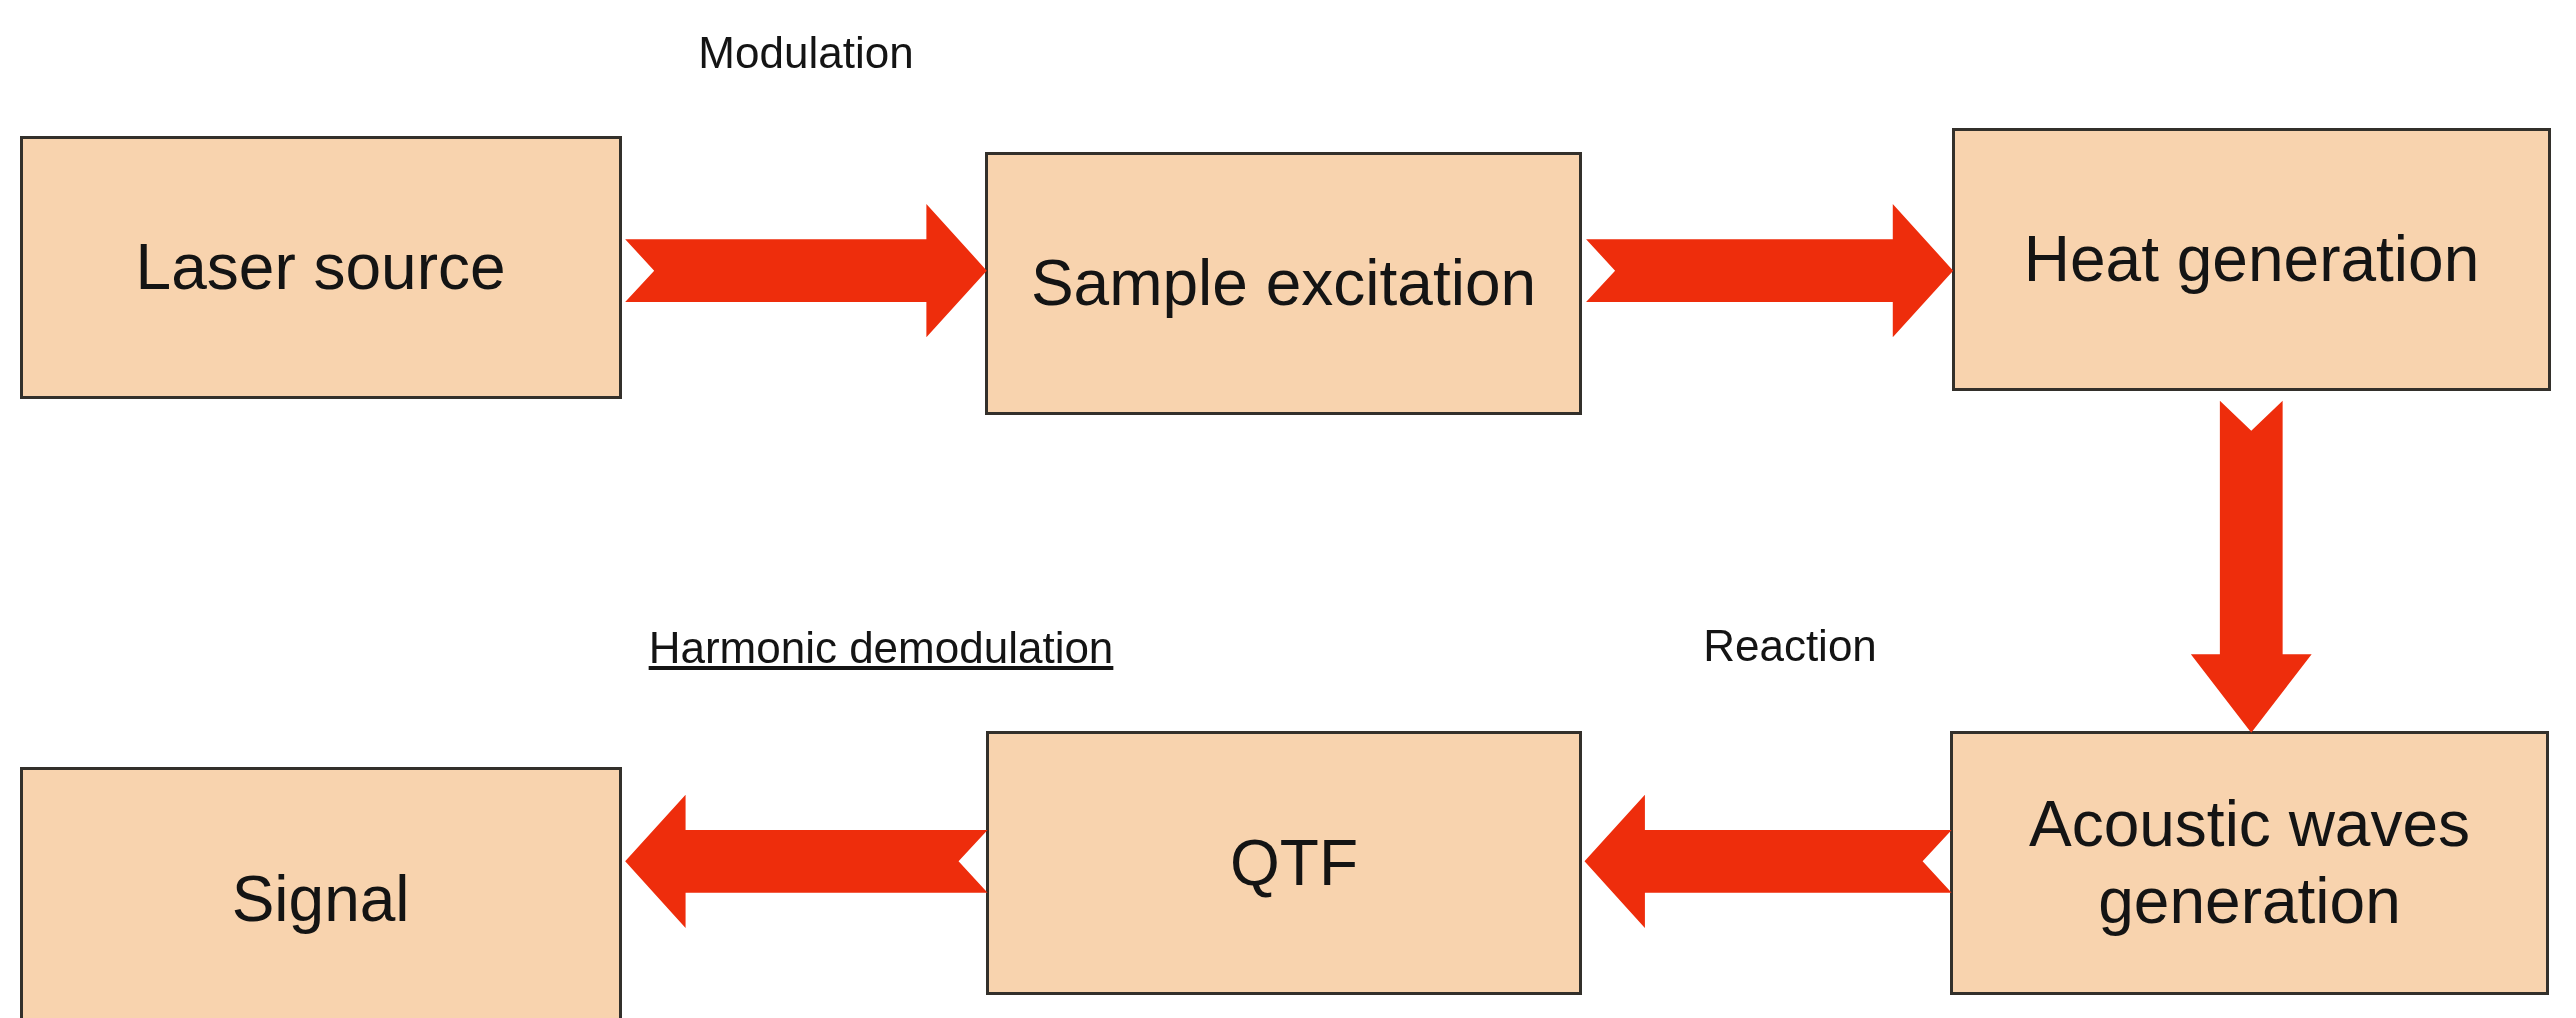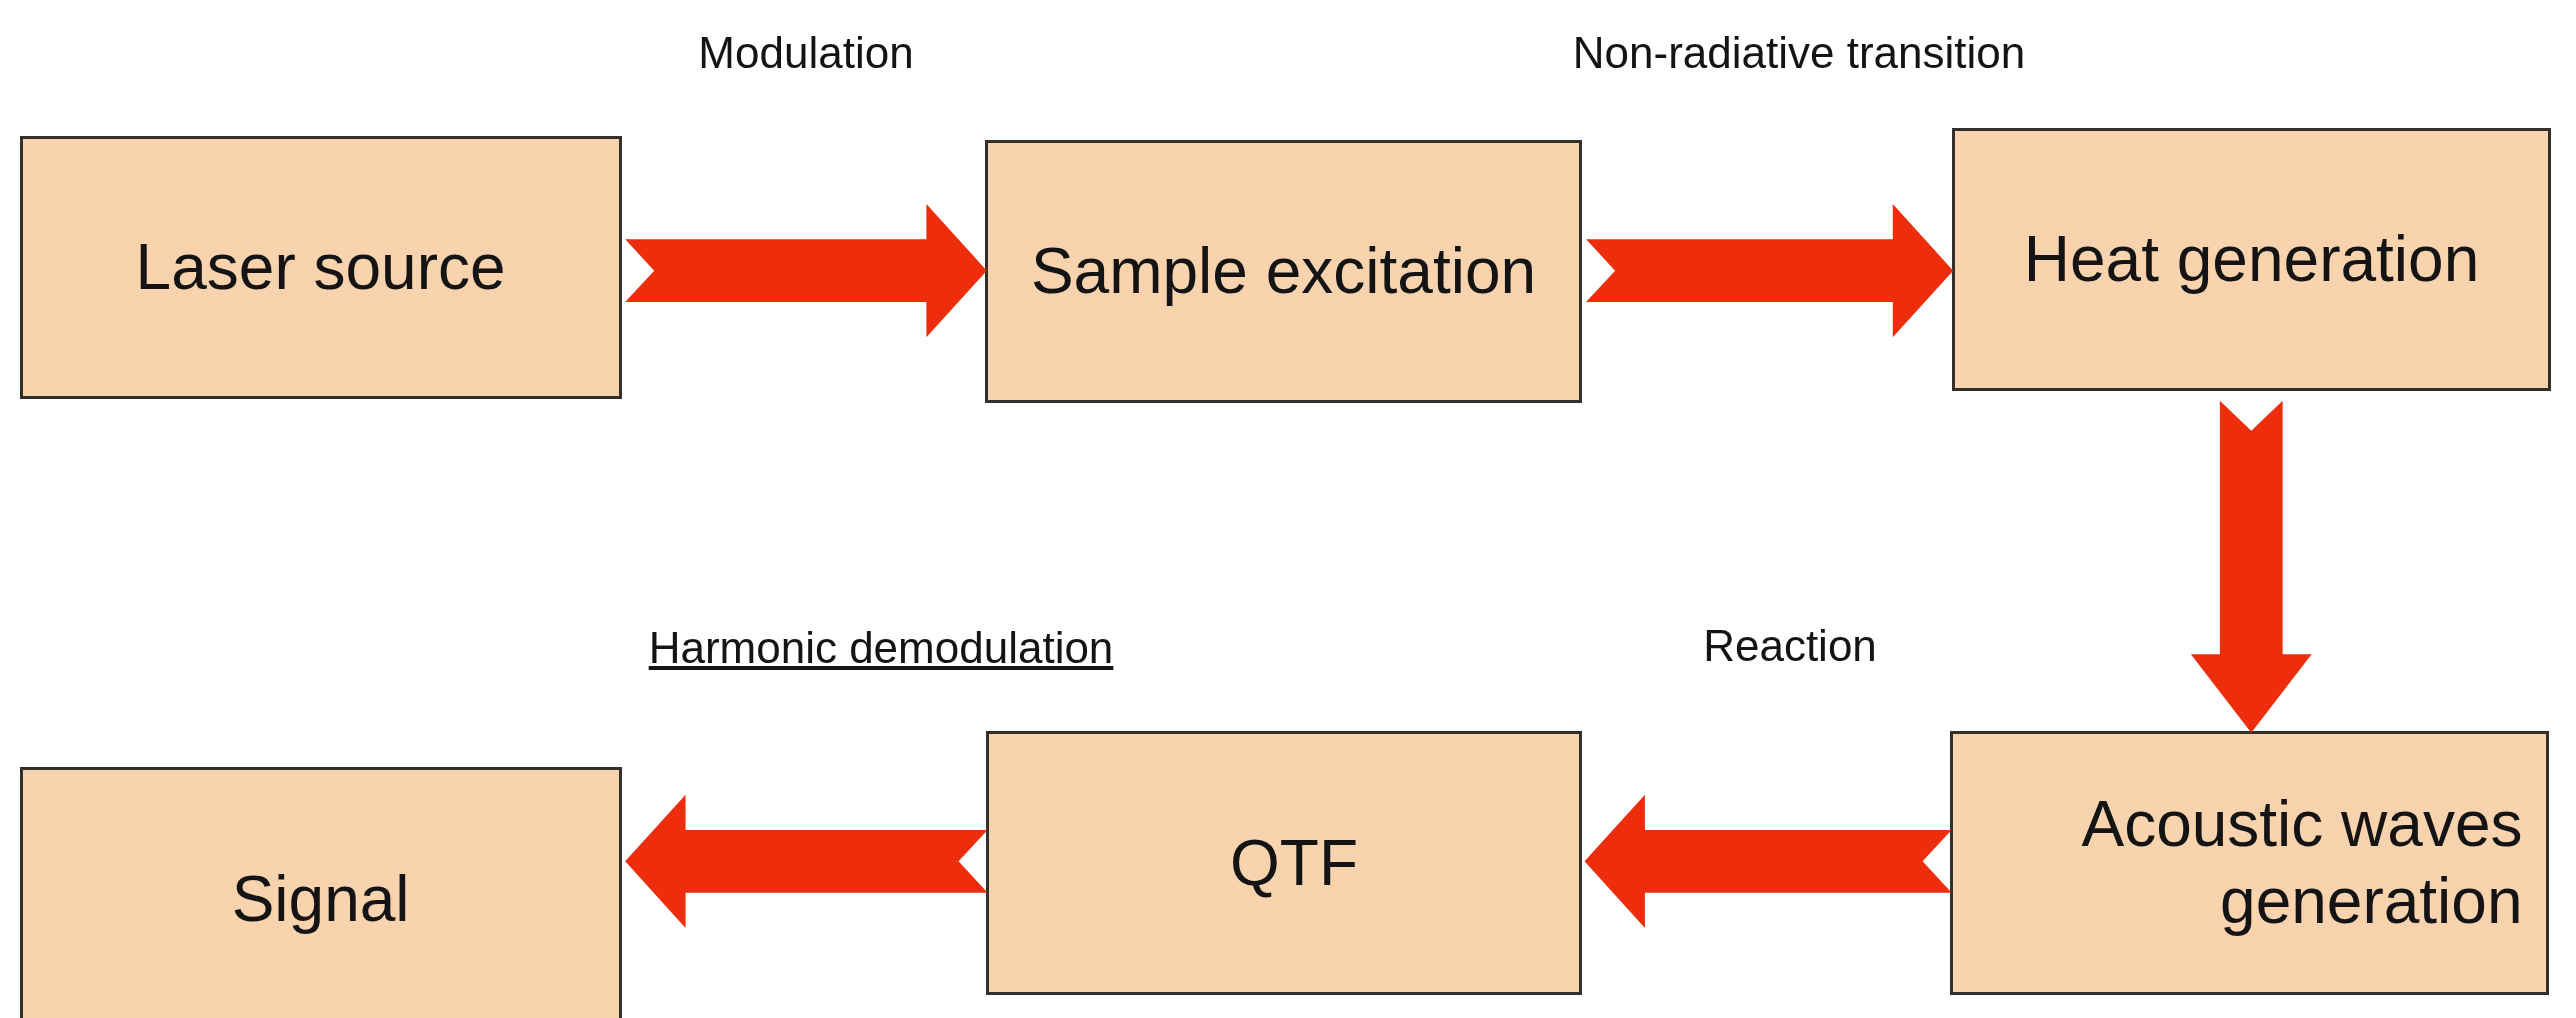--- a/index.html
+++ b/index.html
@@ -24,21 +24,20 @@
     display: flex;
     align-items: center;
     justify-content: center;
     text-align: center;
   }
   .box .label {
     font-size: 64px;
     line-height: 1.2;
     color: var(--text, #141414);
     padding: 0 23.5px;
-    text-align: right;
   }
   .arrow-label {
     position: absolute;
     transform: translateX(-50%);
     font-size: 44px;
     line-height: 1;
     white-space: nowrap;
     color: var(--text, #141414);
   }
   #arrows {
@@ -48,21 +47,21 @@
     width: 2576px;
     height: 1019px;
     pointer-events: none;
   }
   #arrows polygon {
     fill: var(--arrow, #ee2d0c);
   }
 
   
   #box-laser    { left: 19.6px;   top: 136px; width: 602px; height: 263px; }
-  #box-sample   { left: 985px; top: 140px; width: 597px; height: 263px; }
+  #box-sample   { left: 985px; top: 152px; width: 597px; height: 263px; }
   #box-heat     { left: 1952px; top: 128px; width: 599px; height: 263px; }
   #box-signal   { left: 19.6px;   top: 731px; width: 602px; height: 264px; margin-top: 36px; }
   #box-qtf      { left: 986px; top: 731px; width: 596px; height: 264px; padding-left: 20px; }
   #box-acoustic { left: 1950px; top: 731px; width: 599px; height: 264px; }
   #box-acoustic .label { max-width: 549px; }
 
   
   #label-modulation    { left: 806px; top: 31px;  }
   #label-nonradiative  { left: 1799px; top: 31px;  }
   #label-harmonic      { left: 881px; top: 626px; text-decoration: underline; }
@@ -86,21 +85,20 @@
     <span class="label">Signal</span>
   </div>
   <div class="box" id="box-qtf">
     <span class="label">QTF</span>
   </div>
   <div class="box" id="box-acoustic">
     <span class="label">Acoustic waves generation</span>
   </div>
 
   <div class="arrow-label" id="label-modulation">Modulation</div>
-  <div class="arrow-label" id="label-nonradiative">Non-radiative transition</div>
   <div class="arrow-label" id="label-harmonic">Harmonic demodulation</div>
   <div class="arrow-label" id="label-reaction">Reaction</div>
 
   <svg id="arrows" viewBox="0 0 3284 1299" xmlns="http://www.w3.org/2000/svg">
     <polygon points="797,305 1181,305 1181,260 1258,345 1181,430 1181,385 797,385 834,345"></polygon>
     <polygon points="2022,305 2413,305 2413,260 2490,345 2413,430 2413,385 2022,385 2059,345"></polygon>
     <polygon points="2830,511 2870,549 2910,511 2910,834 2947,834 2870,934 2793,834 2830,834"></polygon>
     <polygon points="2488,1058 2097,1058 2097,1013 2020,1098 2097,1183 2097,1138 2488,1138 2451,1098"></polygon>
     <polygon points="1259,1058 874,1058 874,1013 797,1098 874,1183 874,1138 1259,1138 1222,1098"></polygon>
   </svg>

